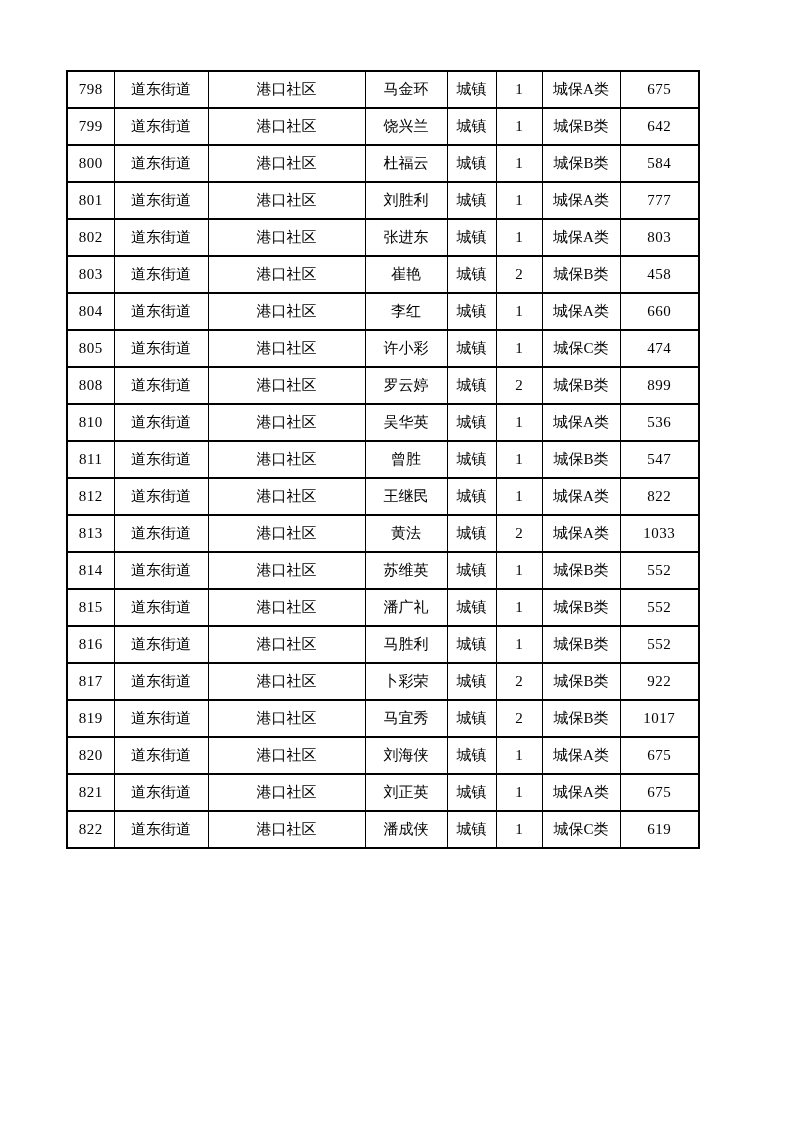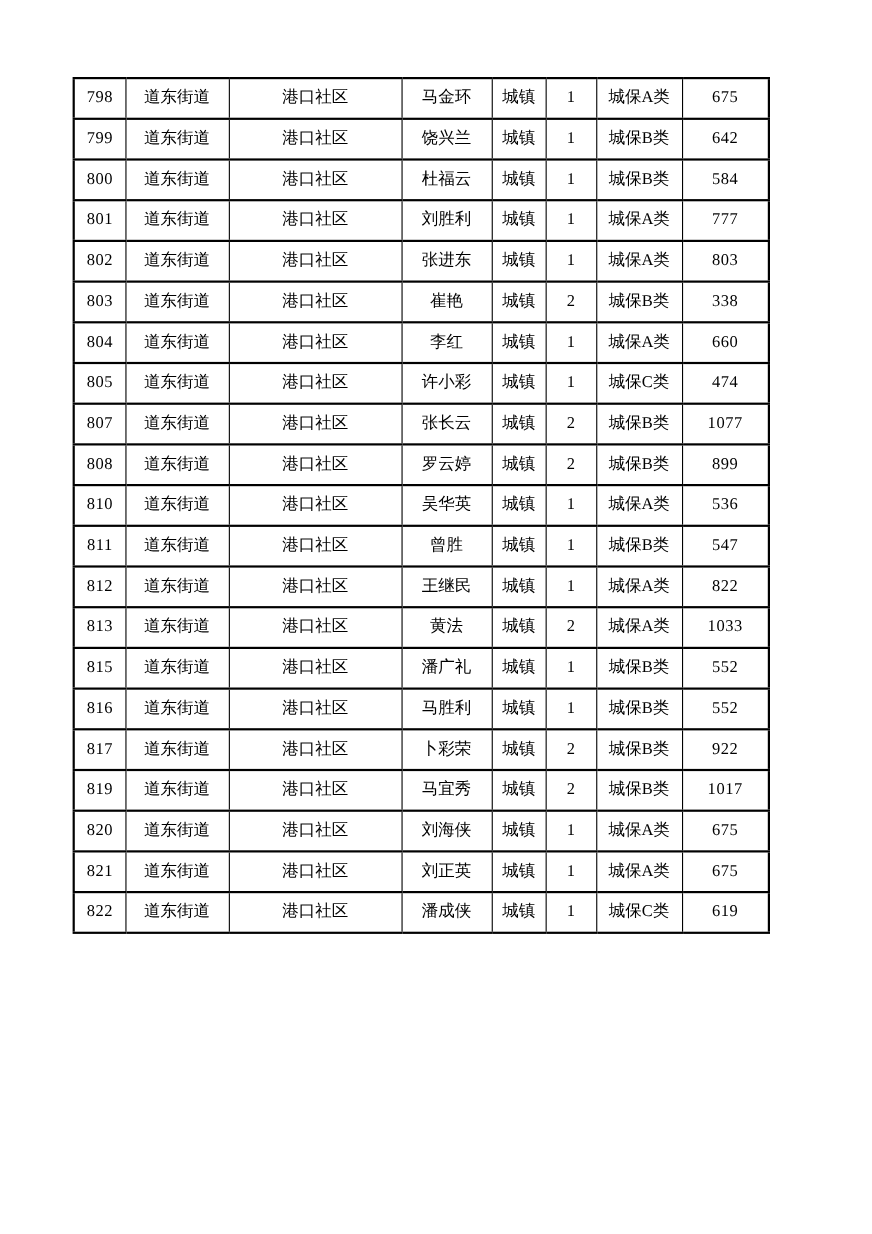--- a/index.html
+++ b/index.html
@@ -120,21 +120,21 @@
           <td class="cell-amount">803</td>
         </tr>
         <tr>
           <td class="cell-seq">803</td>
           <td class="cell-street">道东街道</td>
           <td class="cell-community">港口社区</td>
           <td class="cell-name">崔艳</td>
           <td class="cell-hukou_type">城镇</td>
           <td class="cell-person_count">2</td>
           <td class="cell-insurance_category">城保B类</td>
-          <td class="cell-amount">338</td>
+          <td class="cell-amount">458</td>
         </tr>
         <tr>
           <td class="cell-seq">804</td>
           <td class="cell-street">道东街道</td>
           <td class="cell-community">港口社区</td>
           <td class="cell-name">李红</td>
           <td class="cell-hukou_type">城镇</td>
           <td class="cell-person_count">1</td>
           <td class="cell-insurance_category">城保A类</td>
           <td class="cell-amount">660</td>
@@ -143,30 +143,20 @@
           <td class="cell-seq">805</td>
           <td class="cell-street">道东街道</td>
           <td class="cell-community">港口社区</td>
           <td class="cell-name">许小彩</td>
           <td class="cell-hukou_type">城镇</td>
           <td class="cell-person_count">1</td>
           <td class="cell-insurance_category">城保C类</td>
           <td class="cell-amount">474</td>
         </tr>
         <tr>
-          <td class="cell-seq">807</td>
-          <td class="cell-street">道东街道</td>
-          <td class="cell-community">港口社区</td>
-          <td class="cell-name">张长云</td>
-          <td class="cell-hukou_type">城镇</td>
-          <td class="cell-person_count">2</td>
-          <td class="cell-insurance_category">城保B类</td>
-          <td class="cell-amount">1077</td>
-        </tr>
-        <tr>
           <td class="cell-seq">808</td>
           <td class="cell-street">道东街道</td>
           <td class="cell-community">港口社区</td>
           <td class="cell-name">罗云婷</td>
           <td class="cell-hukou_type">城镇</td>
           <td class="cell-person_count">2</td>
           <td class="cell-insurance_category">城保B类</td>
           <td class="cell-amount">899</td>
         </tr>
         <tr>
@@ -201,20 +191,30 @@
         </tr>
         <tr>
           <td class="cell-seq">813</td>
           <td class="cell-street">道东街道</td>
           <td class="cell-community">港口社区</td>
           <td class="cell-name">黄法</td>
           <td class="cell-hukou_type">城镇</td>
           <td class="cell-person_count">2</td>
           <td class="cell-insurance_category">城保A类</td>
           <td class="cell-amount">1033</td>
+        </tr>
+        <tr>
+          <td class="cell-seq">814</td>
+          <td class="cell-street">道东街道</td>
+          <td class="cell-community">港口社区</td>
+          <td class="cell-name">苏维英</td>
+          <td class="cell-hukou_type">城镇</td>
+          <td class="cell-person_count">1</td>
+          <td class="cell-insurance_category">城保B类</td>
+          <td class="cell-amount">552</td>
         </tr>
         <tr>
           <td class="cell-seq">815</td>
           <td class="cell-street">道东街道</td>
           <td class="cell-community">港口社区</td>
           <td class="cell-name">潘广礼</td>
           <td class="cell-hukou_type">城镇</td>
           <td class="cell-person_count">1</td>
           <td class="cell-insurance_category">城保B类</td>
           <td class="cell-amount">552</td>

